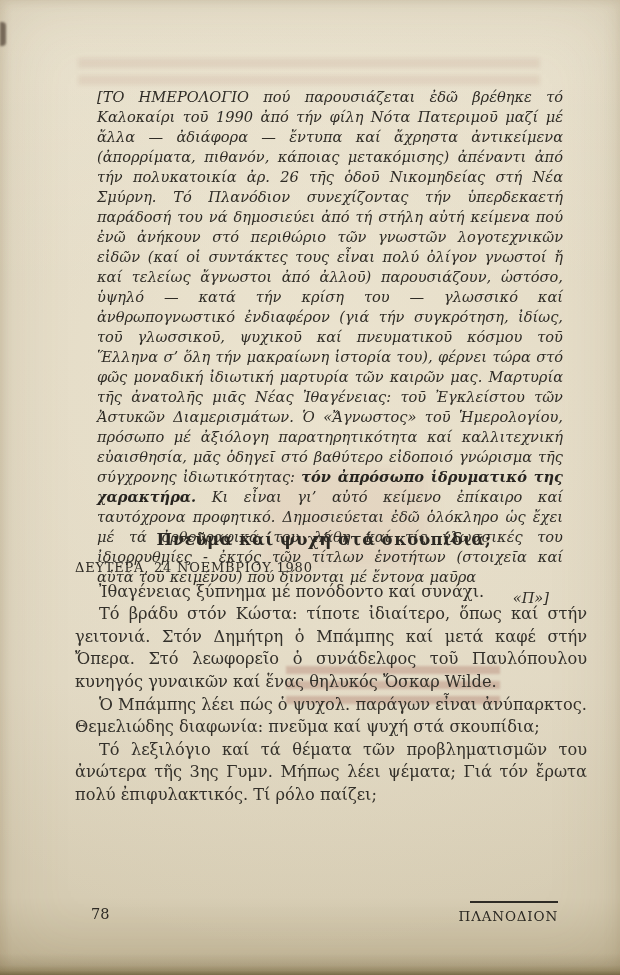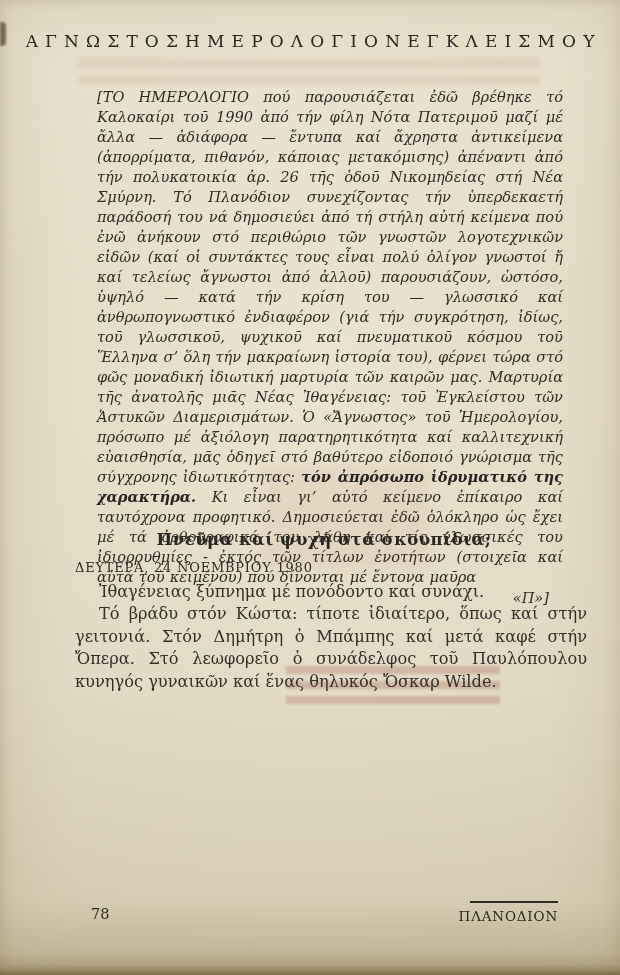--- a/index.html
+++ b/index.html
@@ -106,33 +106,34 @@
 </head>
 <body>
 
 <div class="page">
 
   <div class="ghost ghost-title-showthrough"></div>
   <div class="ghost ghost-block-showthrough"></div>
   <div class="ghost ghost-lines-showthrough"></div>
   <div class="edge-blotch"></div>
 
-  <div class="title">ΑΓΝΩΣΤΟΣΗΜΕΡΟΛΟΓΙΟΝΕΓΚΛΕΙΣΜΟΥ</div>
 
   <div class="intro-wrap">
     <p class="intro"><span>[ΤΟ ΗΜΕΡΟΛΟΓΙΟ πού παρουσιάζεται ἐδῶ βρέθηκε τό Καλοκαίρι τοῦ 1990 ἀπό τήν φίλη Νότα Πατεριμοῦ μαζί μέ ἄλλα — ἀδιάφορα — ἔντυπα καί ἄχρηστα ἀντικείμενα (ἀπορρίματα, πιθανόν, κάποιας μετακόμισης) ἀπέναντι ἀπό τήν πολυκατοικία ἀρ. 26 τῆς ὁδοῦ Νικομηδείας στή Νέα Σμύρνη. Τό Πλανόδιον συνεχίζοντας τήν ὑπερδεκαετή παράδοσή του νά δημοσιεύει ἀπό τή στήλη αὐτή κείμενα πού ἐνῶ ἀνήκουν στό περιθώριο τῶν γνωστῶν λογοτεχνικῶν εἰδῶν (καί οἱ συντάκτες τους εἶναι πολύ ὀλίγον γνωστοί ἤ καί τελείως ἄγνωστοι ἀπό ἀλλοῦ) παρουσιάζουν, ὡστόσο, ὑψηλό — κατά τήν κρίση του — γλωσσικό καί ἀνθρωπογνωστικό ἐνδιαφέρον (γιά τήν συγκρότηση, ἰδίως, τοῦ γλωσσικοῦ, ψυχικοῦ καί πνευματικοῦ κόσμου τοῦ Ἕλληνα σ’ ὅλη τήν μακραίωνη ἱστορία του), φέρνει τώρα στό φῶς μοναδική ἰδιωτική μαρτυρία τῶν καιρῶν μας. Μαρτυρία τῆς ἀνατολῆς μιᾶς Νέας Ἰθαγένειας: τοῦ Ἐγκλείστου τῶν Ἀστυκῶν Διαμερισμάτων. Ὁ «Ἄγνωστος» τοῦ Ἡμερολογίου, πρόσωπο μέ ἀξιόλογη παρατηρητικότητα καί καλλιτεχνική εὐαισθησία, μᾶς ὁδηγεῖ στό βαθύτερο εἰδοποιό γνώρισμα τῆς σύγχρονης ἰδιωτικότητας: </span><strong>τόν ἀπρόσωπο ἱδρυματικό της χαρακτήρα.</strong><span> Κι εἶναι γι’ αὐτό κείμενο ἐπίκαιρο καί ταυτόχρονα προφητικό. Δημοσιεύεται ἐδῶ ὁλόκληρο ὡς ἔχει μέ τά ὀρθογραφικά του λάθη καί τίς γλωσσικές του ἰδιορρυθμίες - ἐκτός τῶν τίτλων ἑνοτήτων (στοιχεῖα καί αὐτά τοῦ κειμένου) πού δίνονται μέ ἔντονα μαῦρα</span></p>
     <div class="signature">«Π»]</div>
   </div>
 
   <h2 class="section-heading">Πνεῦμα καί ψυχή στά σκουπίδια;</h2>
 
   <div class="body-block">
     <div class="date-heading">ΔΕΥΤΕΡΑ, 24 ΝΟΕΜΒΡΙΟΥ 1980</div>
     <p>Ἰθαγένειας ξύπνημα μέ πονόδοντο καί συνάχι.</p>
     <p>Τό βράδυ στόν Κώστα: τίποτε ἰδιαίτερο, ὅπως καί στήν γειτονιά. Στόν Δημήτρη ὁ Μπάμπης καί μετά καφέ στήν Ὄπερα. Στό λεωφορεῖο ὁ συνάδελφος τοῦ Παυλόπουλου κυνηγός γυναικῶν καί ἕνας θηλυκός Ὄσκαρ Wilde.</p>
+    <p>Ὁ Μπάμπης λέει πώς ὁ ψυχολ. παράγων εἶναι ἀνύπαρκτος. Θεμελιώδης διαφωνία: πνεῦμα καί ψυχή στά σκουπίδια;</p>
+    <p>Τό λεξιλόγιο καί τά θέματα τῶν προβληματισμῶν του ἀνώτερα τῆς 3ης Γυμν. Μήπως λέει ψέματα; Γιά τόν ἔρωτα πολύ ἐπιφυλακτικός. Τί ρόλο παίζει;</p>
   </div>
 
   <div class="page-number">78</div>
   <div class="journal-mark">
     <span class="journal-rule"></span>
     <span class="journal-name">ΠΛΑΝΟΔΙΟΝ</span>
   </div>
 
   <div class="bottom-shade"></div>
 </div>

